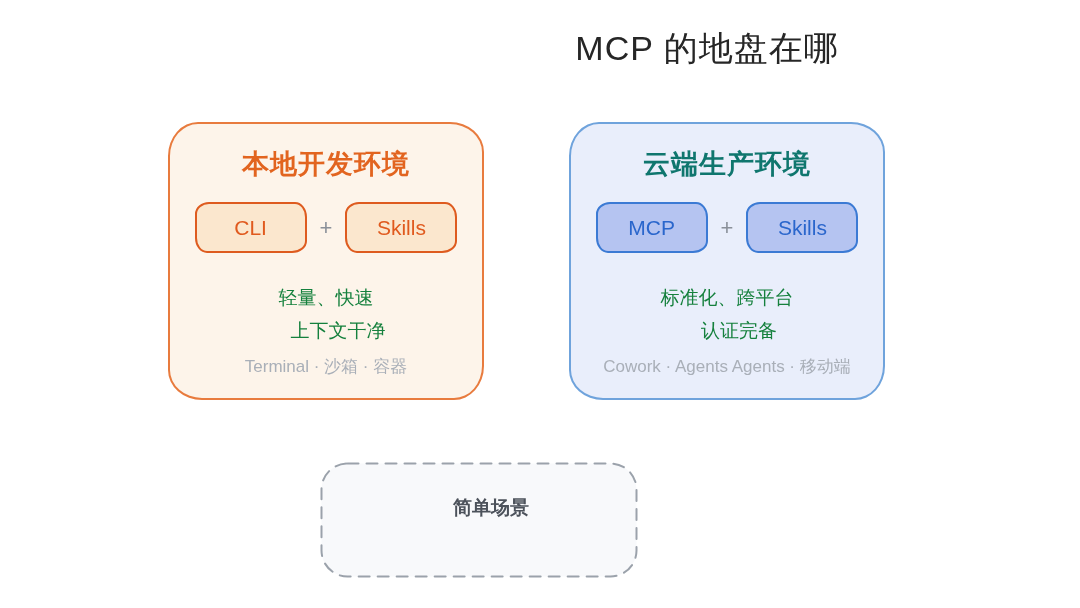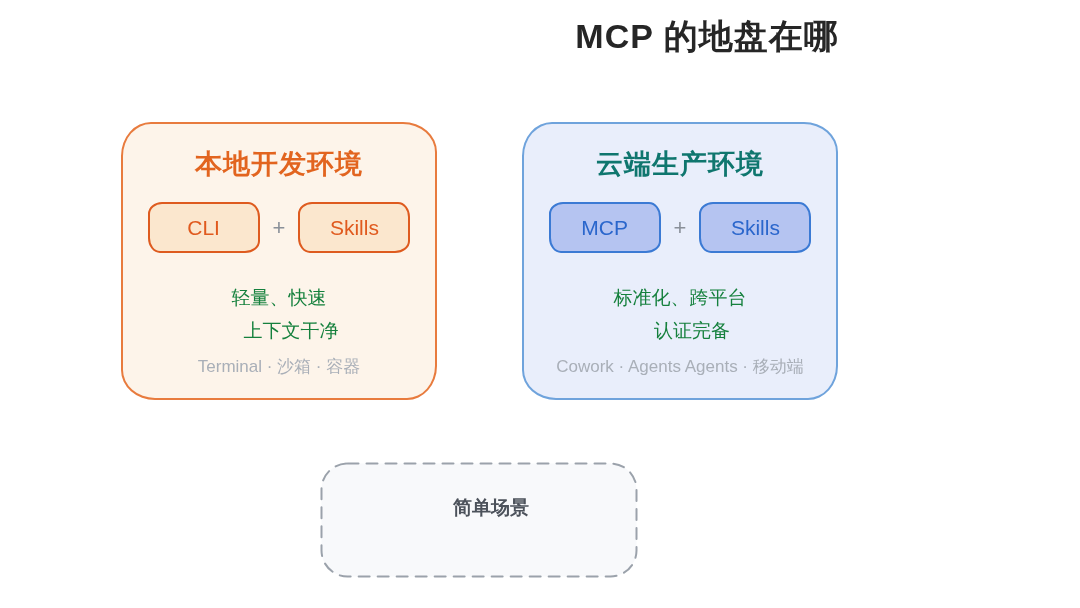--- a/index.html
+++ b/index.html
@@ -7,39 +7,40 @@
     position: relative;
     width: 1080px;
     height: 608px;
     background: #ffffff;
     overflow: hidden;
     font-family: "Liberation Sans", "DejaVu Sans", sans-serif;
   }
 
   .page-title {
     position: absolute;
-    top: 14px;
+    top: 26px;
     left: 707px;
     transform: translateX(-50%);
     font-size: 34px;
-    font-weight: 700;
+    font-weight: 400;
     color: #262626;
     letter-spacing: 1px;
     white-space: nowrap;
     margin: 0;
   }
 
   .card {
     position: absolute;
     top: 122px;
     width: 316px;
     height: 278px;
     box-sizing: border-box;
     border-radius: 30px 34px 30px 34px / 34px 30px 34px 30px;
     border: 2px solid;
+    margin-left: 47px;
   }
   .card--orange {
     left: 121px;
     background: #FDF4EA;
     border-color: #E87B3E;
   }
   .card--blue {
     left: 522px;
     background: #E9EEFB;
     border-color: #6FA3DC;

